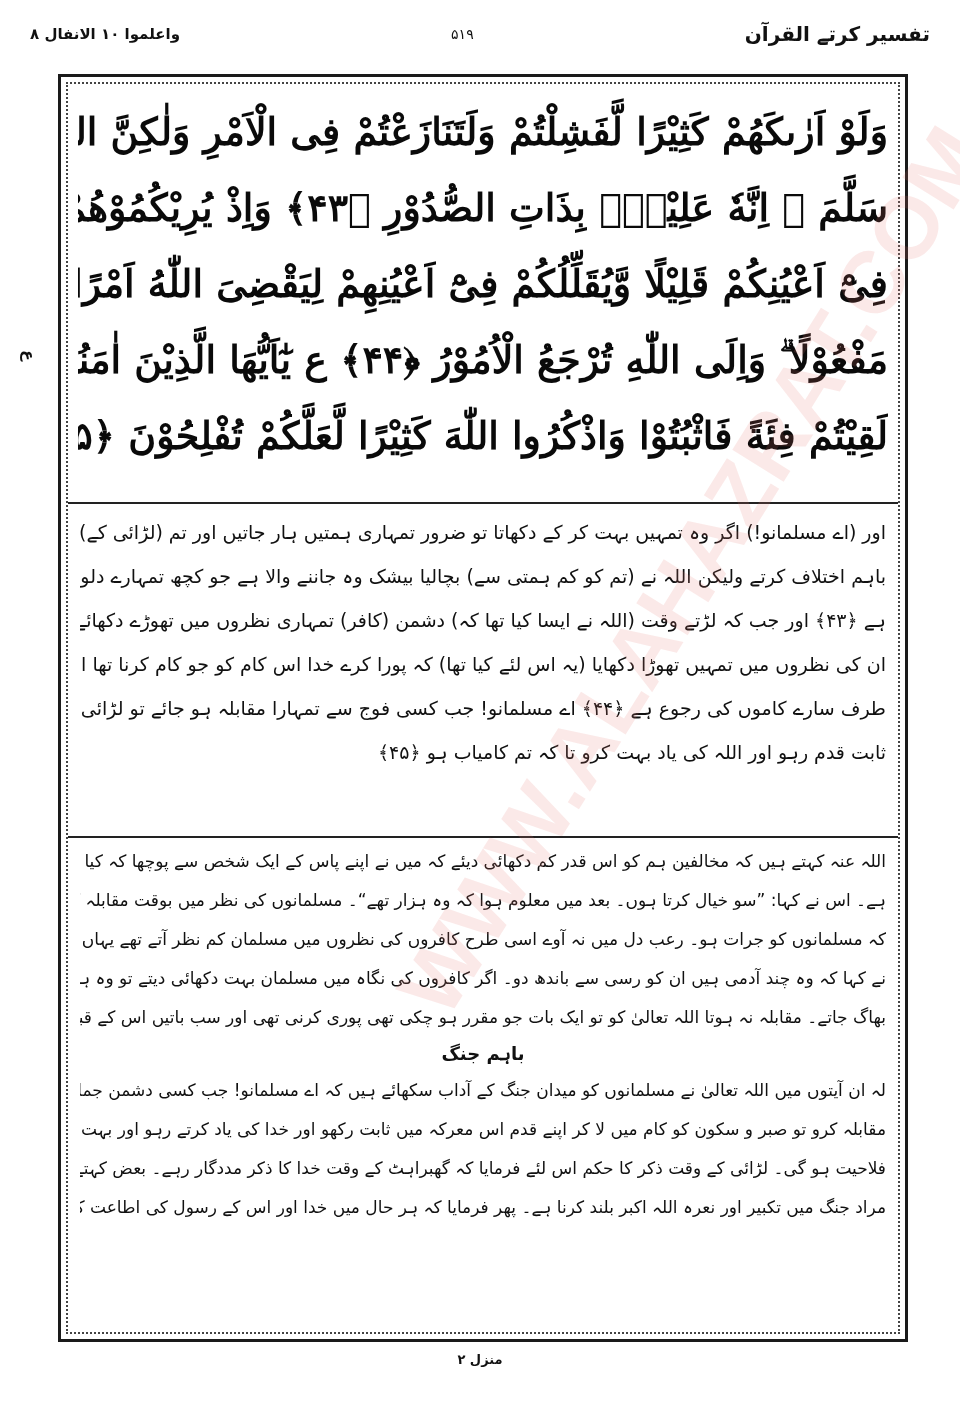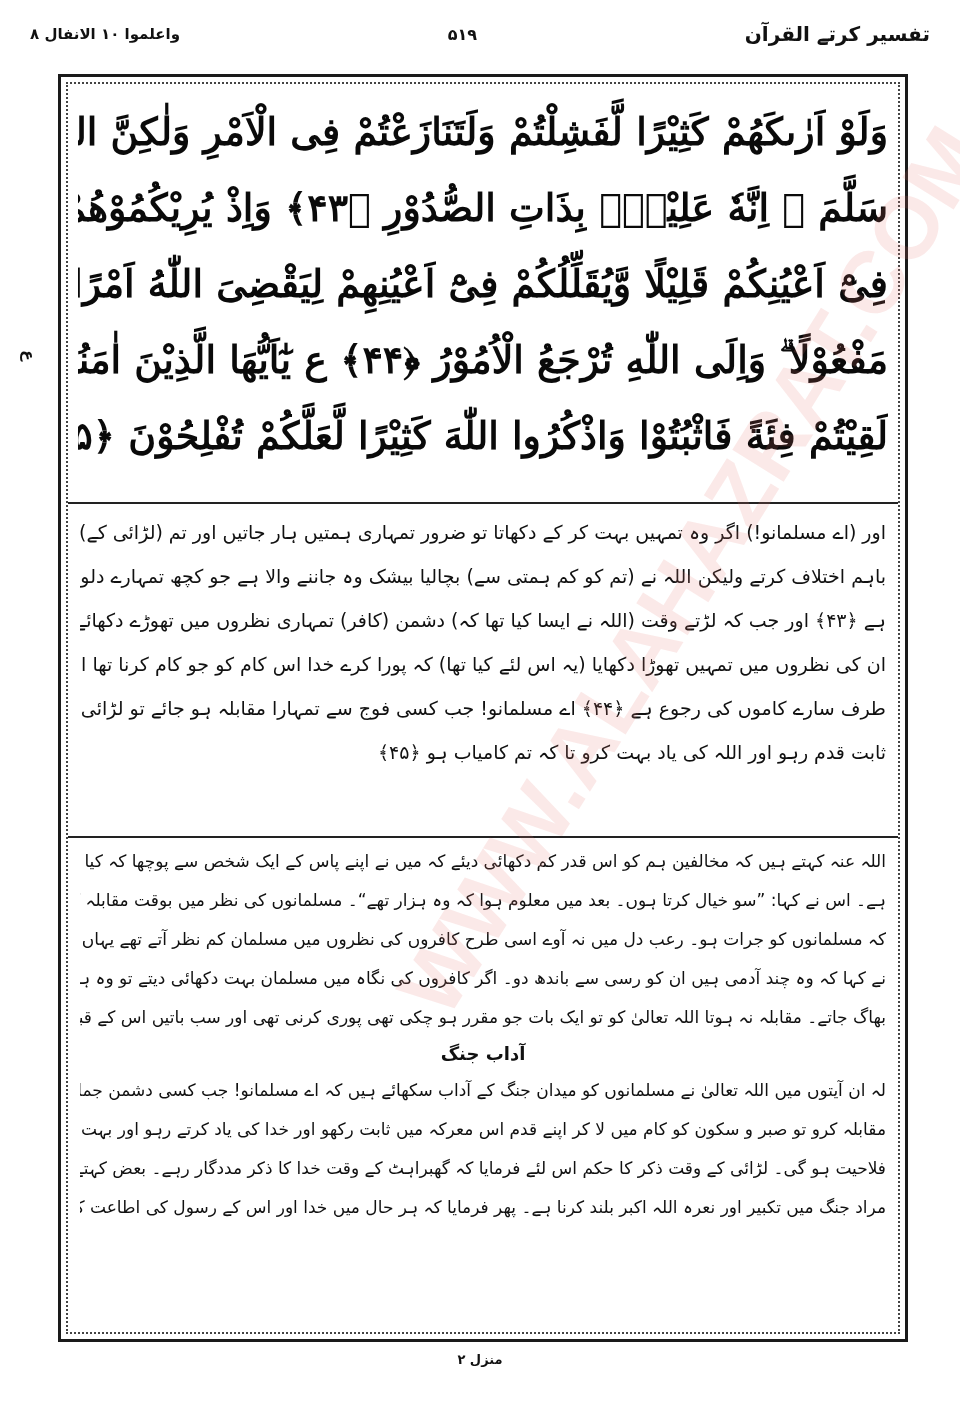--- a/index.html
+++ b/index.html
@@ -6,21 +6,21 @@
   body {
     width: 960px; height: 1401px; position: relative; overflow: hidden;
     font-family: "DejaVu Sans", sans-serif; color: #111;
   }
   .header {
     position: absolute; top: 14px; left: 30px; width: 900px; height: 40px;
     display: flex; align-items: center; justify-content: space-between;
     direction: ltr;
   }
   .header .left { font-size: 15px; font-weight: bold; direction: rtl; text-align: center; }
-  .header .center { font-size: 16px; font-weight: bold; }
+  .header .center { font-size: 14px; font-weight: normal; }
   .header .right { font-size: 20px; font-weight: bold; direction: rtl; }
 
   .outer-frame {
     position: absolute; left: 58px; top: 74px; width: 850px; height: 1268px;
     border: 3px solid #1a1a1a; box-sizing: border-box;
   }
   .inner-frame {
     position: absolute; left: 5px; top: 5px; right: 5px; bottom: 5px;
     border: 2px dotted #444;
   }
@@ -93,21 +93,21 @@
       <div class="tr-line">طرف سارے کاموں کی رجوع ہے ﴿۴۴﴾ اے مسلمانو! جب کسی فوج سے تمہارا مقابلہ ہو جائے تو لڑائی میں</div>
       <div class="tr-line last">ثابت قدم رہو اور اللہ کی یاد بہت کرو تا کہ تم کامیاب ہو ﴿۴۵﴾</div>
     </div>
 
     <div class="section commentary">
       <div class="cm-line">اللہ عنہ کہتے ہیں کہ مخالفین ہم کو اس قدر کم دکھائی دیئے کہ میں نے اپنے پاس کے ایک شخص سے پوچھا کہ کیا تو انہیں ستر آدمی سمجھتا</div>
       <div class="cm-line">ہے۔ اس نے کہا: ”سو خیال کرتا ہوں۔ بعد میں معلوم ہوا کہ وہ ہزار تھے“۔ مسلمانوں کی نظر میں بوقت مقابلہ کم کر کے دکھانا تھا</div>
       <div class="cm-line">کہ مسلمانوں کو جرات ہو۔ رعب دل میں نہ آوے اسی طرح کافروں کی نظروں میں مسلمان کم نظر آتے تھے یہاں تک کہ ابوجہل</div>
       <div class="cm-line">نے کہا کہ وہ چند آدمی ہیں ان کو رسی سے باندھ دو۔ اگر کافروں کی نگاہ میں مسلمان بہت دکھائی دیتے تو وہ ہیبت کے مارے</div>
       <div class="cm-line last">بھاگ جاتے۔ مقابلہ نہ ہوتا اللہ تعالیٰ کو تو ایک بات جو مقرر ہو چکی تھی پوری کرنی تھی اور سب باتیں اس کے قبضہ میں ہیں۔</div>
-      <div class="cm-heading">آداب جنگ</div>
+      <div class="cm-heading">باہم جنگ</div>
       <div class="cm-line">لہ ان آیتوں میں اللہ تعالیٰ نے مسلمانوں کو میدان جنگ کے آداب سکھائے ہیں کہ اے مسلمانو! جب کسی دشمن جماعت سے</div>
       <div class="cm-line">مقابلہ کرو تو صبر و سکون کو کام میں لا کر اپنے قدم اس معرکہ میں ثابت رکھو اور خدا کی یاد کرتے رہو اور بہت یاد کرو جس سے تمہیں</div>
       <div class="cm-line">فلاحیت ہو گی۔ لڑائی کے وقت ذکر کا حکم اس لئے فرمایا کہ گھبراہٹ کے وقت خدا کا ذکر مددگار رہے۔ بعض کہتے ہیں کہ اس سے</div>
       <div class="cm-line last">مراد جنگ میں تکبیر اور نعرہ اللہ اکبر بلند کرنا ہے۔ پھر فرمایا کہ ہر حال میں خدا اور اس کے رسول کی اطاعت کرتے رہو،</div>
     </div>
 
   </div>
 </div>
 
 <div class="watermark">WWW.ALAHAZRAT.COM</div>

